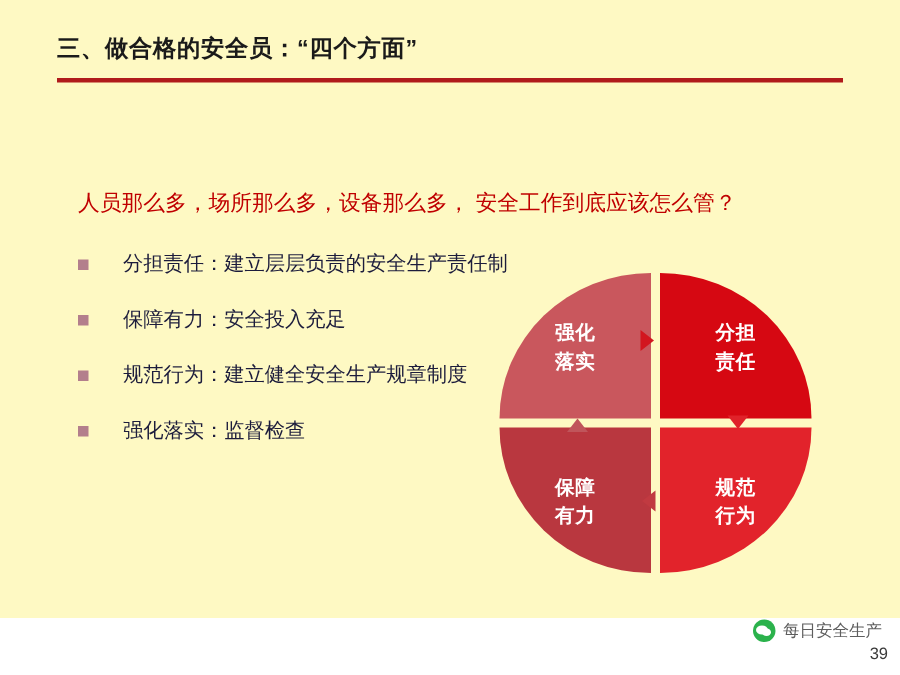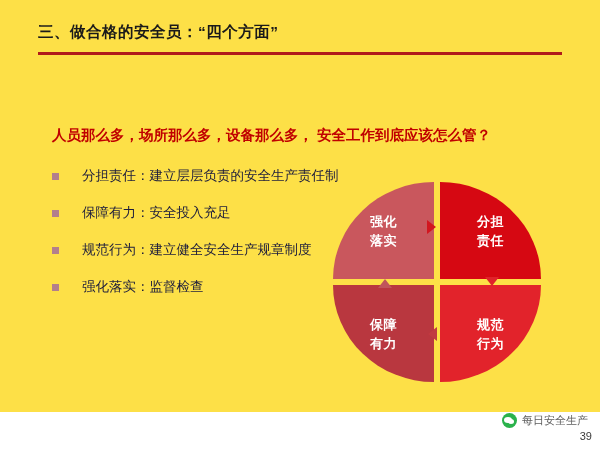--- a/index.html
+++ b/index.html
@@ -11,21 +11,21 @@
     height: 450px;
     background: #ffffff;
     font-family: "Liberation Sans", sans-serif;
     overflow: hidden;
     position: relative;
   }
   .slide {
     position: absolute;
     left: 0; top: 0;
     width: 600px; height: 450px;
-    background: #fde047;
+    background: #fef9c3;
   }
   
   .title {
     position: absolute;
     left: 38px;
     top: 22px;
     font-size: 15.5px;
     font-weight: bold;
     color: #1a1a1a;
     letter-spacing: 0.5px;
@@ -38,21 +38,21 @@
     width: 524px;
     height: 3px;
     background: #b01b1b;
   }
   
   .lead {
     position: absolute;
     left: 52px;
     top: 126px;
     font-size: 14.5px;
-    font-weight: bold;
+    font-weight: normal;
     color: #c00000;
     white-space: nowrap;
   }
   
   .bullets {
     position: absolute;
     left: 52px;
     top: 166px;
     width: 360px;
   }

